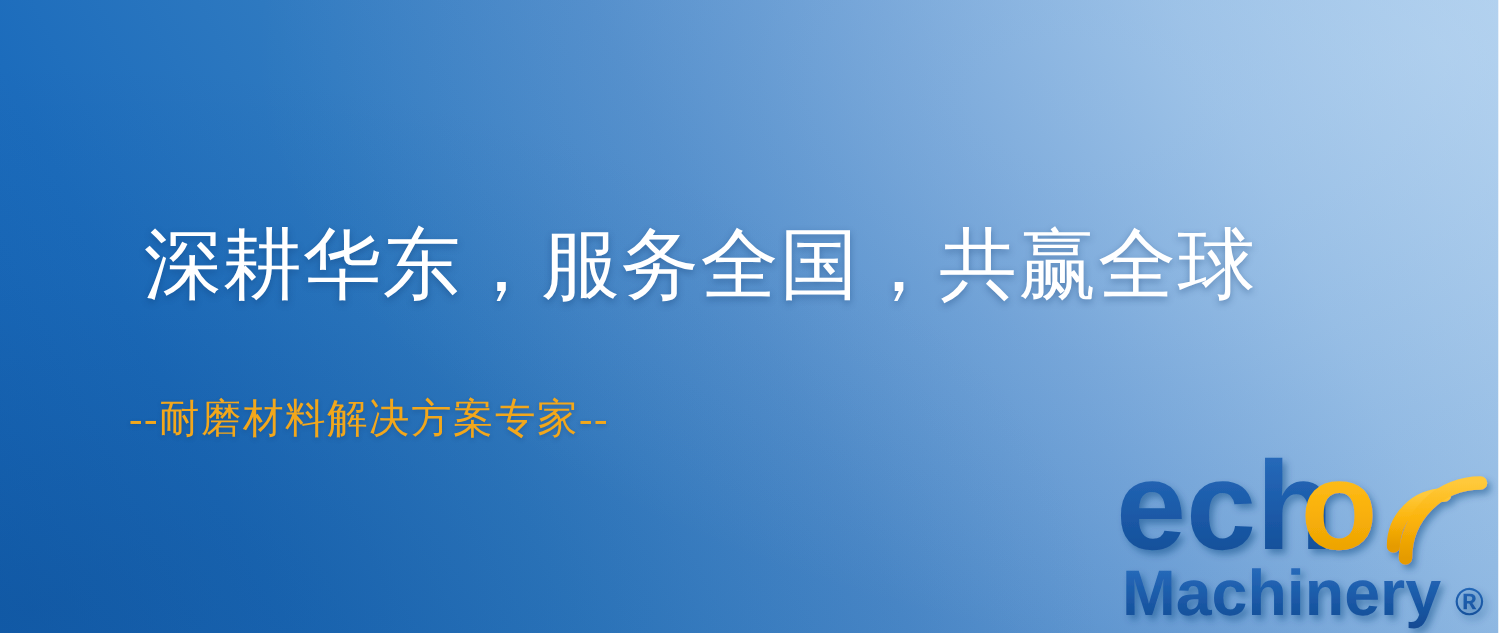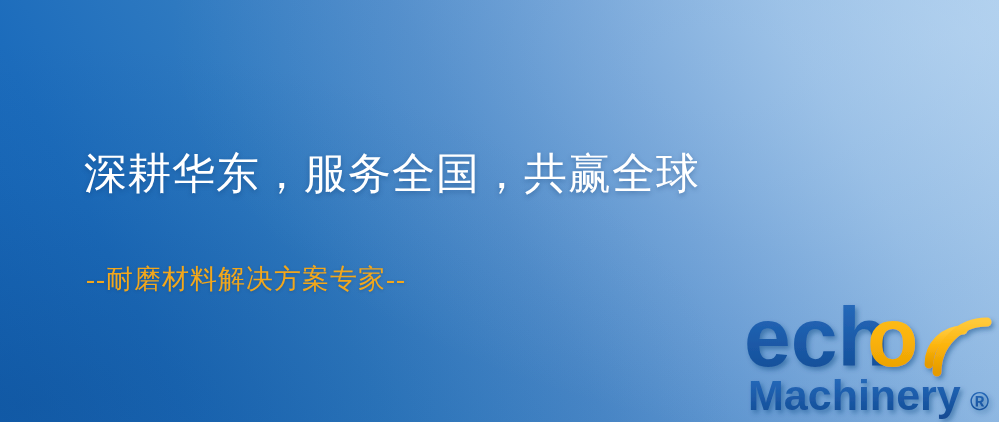--- a/index.html
+++ b/index.html
@@ -36,24 +36,24 @@
     position: absolute;
     inset: 0;
     background:
       radial-gradient(120% 150% at 96% 8%, rgba(200,225,248,0.38) 0%, rgba(200,225,248,0.12) 38%, rgba(0,0,0,0) 66%),
       radial-gradient(100% 120% at 2% 96%, rgba(8,60,120,0.30) 0%, rgba(8,60,120,0.08) 45%, rgba(0,0,0,0) 72%);
     pointer-events: none;
   }
 
   .headline {
     position: absolute;
-    left: 84px;
+    left: 96px;
     top: 152px;
     font-family: "Liberation Serif", "DejaVu Serif", serif;
-    font-size: 43px;
+    font-size: 52px;
     line-height: 1;
     color: #ffffff;
     letter-spacing: 1px;
     white-space: nowrap;
     text-shadow: 0 2px 5px rgba(10,50,100,0.35);
     z-index: 3;
   }
 
   .subtitle {
     position: absolute;

